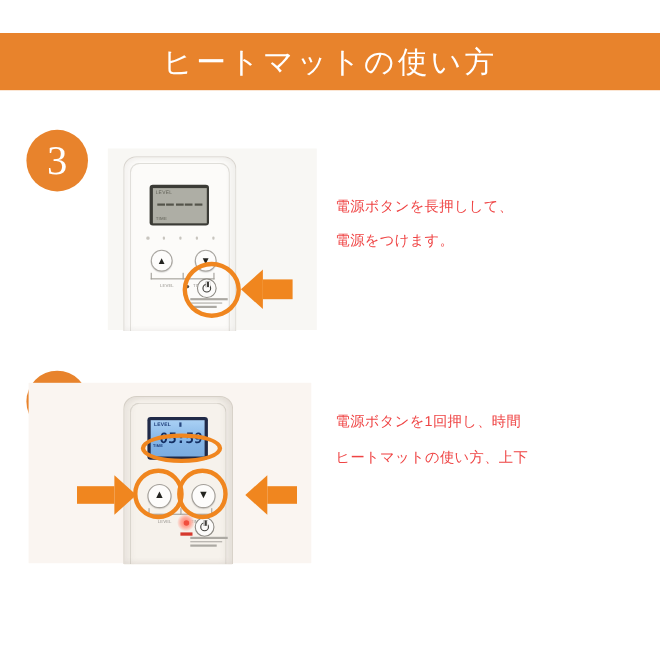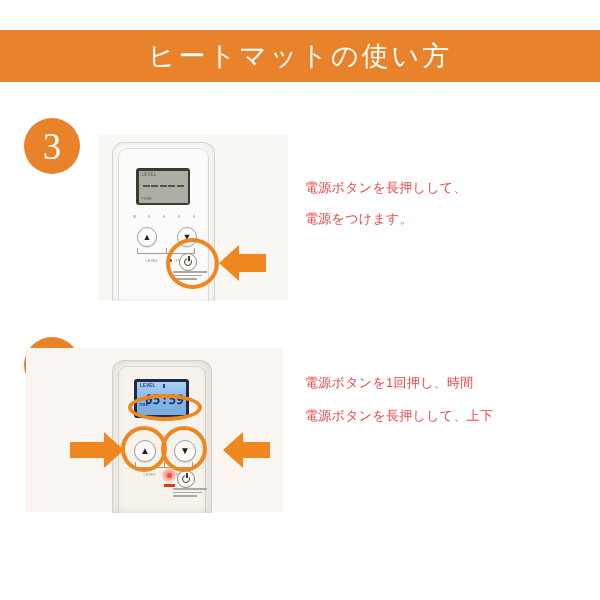--- a/index.html
+++ b/index.html
@@ -226,16 +226,16 @@
     <div class="hl hl-down"></div>
 
     <i class="abody a4l-body"></i>
     <i class="ahead ahead-right a4l-head"></i>
     <i class="ahead ahead-left a4r-head"></i>
     <i class="abody a4r-body"></i>
   </div>
 
   <div class="desc desc-4">
     <div>電源ボタンを1回押し、時間</div>
-    <div>電源ボタンを長押しして、上下</div>
+    <div>ヒートマットの使い方、上下</div>
   </div>
 
 </div>
 
 </body></html>

